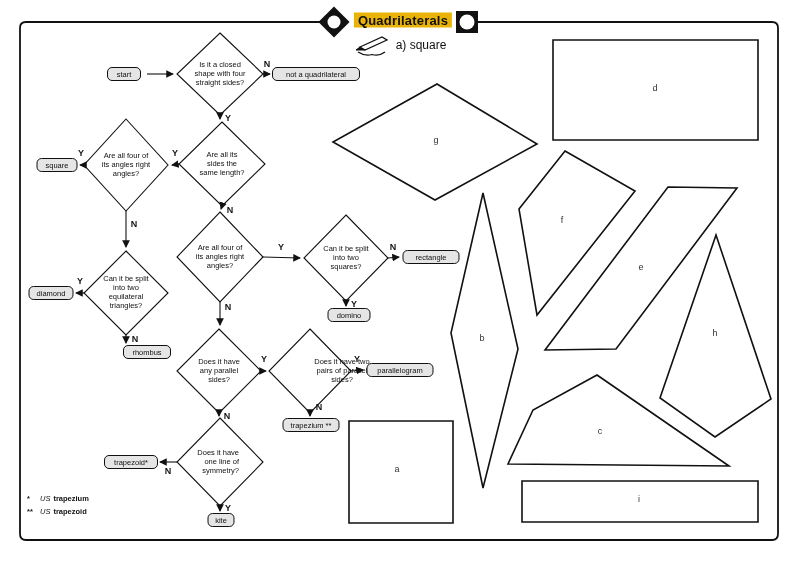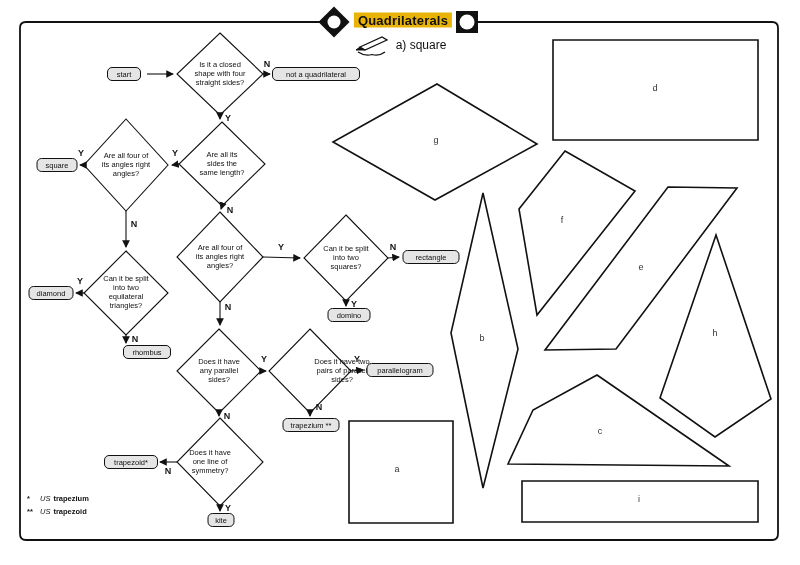--- a/index.html
+++ b/index.html
@@ -102,21 +102,21 @@
   <div class="ctr answer" style="left:421px;top:45px;">a) square</div>
 
   <div class="ctr q" style="left:220px;top:74px;width:64px;">Is it a closed shape with four straight sides?</div>
   <div class="ctr q" style="left:222px;top:164px;width:50px;">Are all its sides the same length?</div>
   <div class="ctr q" style="left:126px;top:165px;width:50px;">Are all four of its angles right angles?</div>
   <div class="ctr q" style="left:126px;top:293px;width:50px;">Can it be split into two equilateral triangles?</div>
   <div class="ctr q" style="left:220px;top:257px;width:50px;">Are all four of its angles right angles?</div>
   <div class="ctr q" style="left:346px;top:258px;width:54px;">Can it be split into two squares?</div>
   <div class="ctr q" style="left:219px;top:371px;width:50px;">Does it have any parallel sides?</div>
   <div class="ctr q" style="left:310px;top:371px;width:56px;margin-left:32px;">Does it have two pairs of parallel sides?</div>
-  <div class="ctr q" style="left:210px;top:462px;width:42px;">Does it have one line of symmetry?</div>
+  <div class="ctr q" style="left:218px;top:462px;width:42px;text-align:right;">Does it have one line of symmetry?</div>
 
   <div class="ctr term" style="left:124px;top:74px;width:34px;">start</div>
   <div class="ctr term" style="left:316px;top:74px;width:88px;">not a quadrilateral</div>
   <div class="ctr term" style="left:57px;top:165px;width:41px;">square</div>
   <div class="ctr term" style="left:51px;top:293px;width:45px;">diamond</div>
   <div class="ctr term" style="left:147px;top:352px;width:48px;">rhombus</div>
   <div class="ctr term" style="left:431px;top:257px;width:57px;">rectangle</div>
   <div class="ctr term" style="left:349px;top:315px;width:43px;">domino</div>
   <div class="ctr term" style="left:400px;top:370px;width:67px;">parallelogram</div>
   <div class="ctr term" style="left:311px;top:425px;width:57px;">trapezium **</div>

